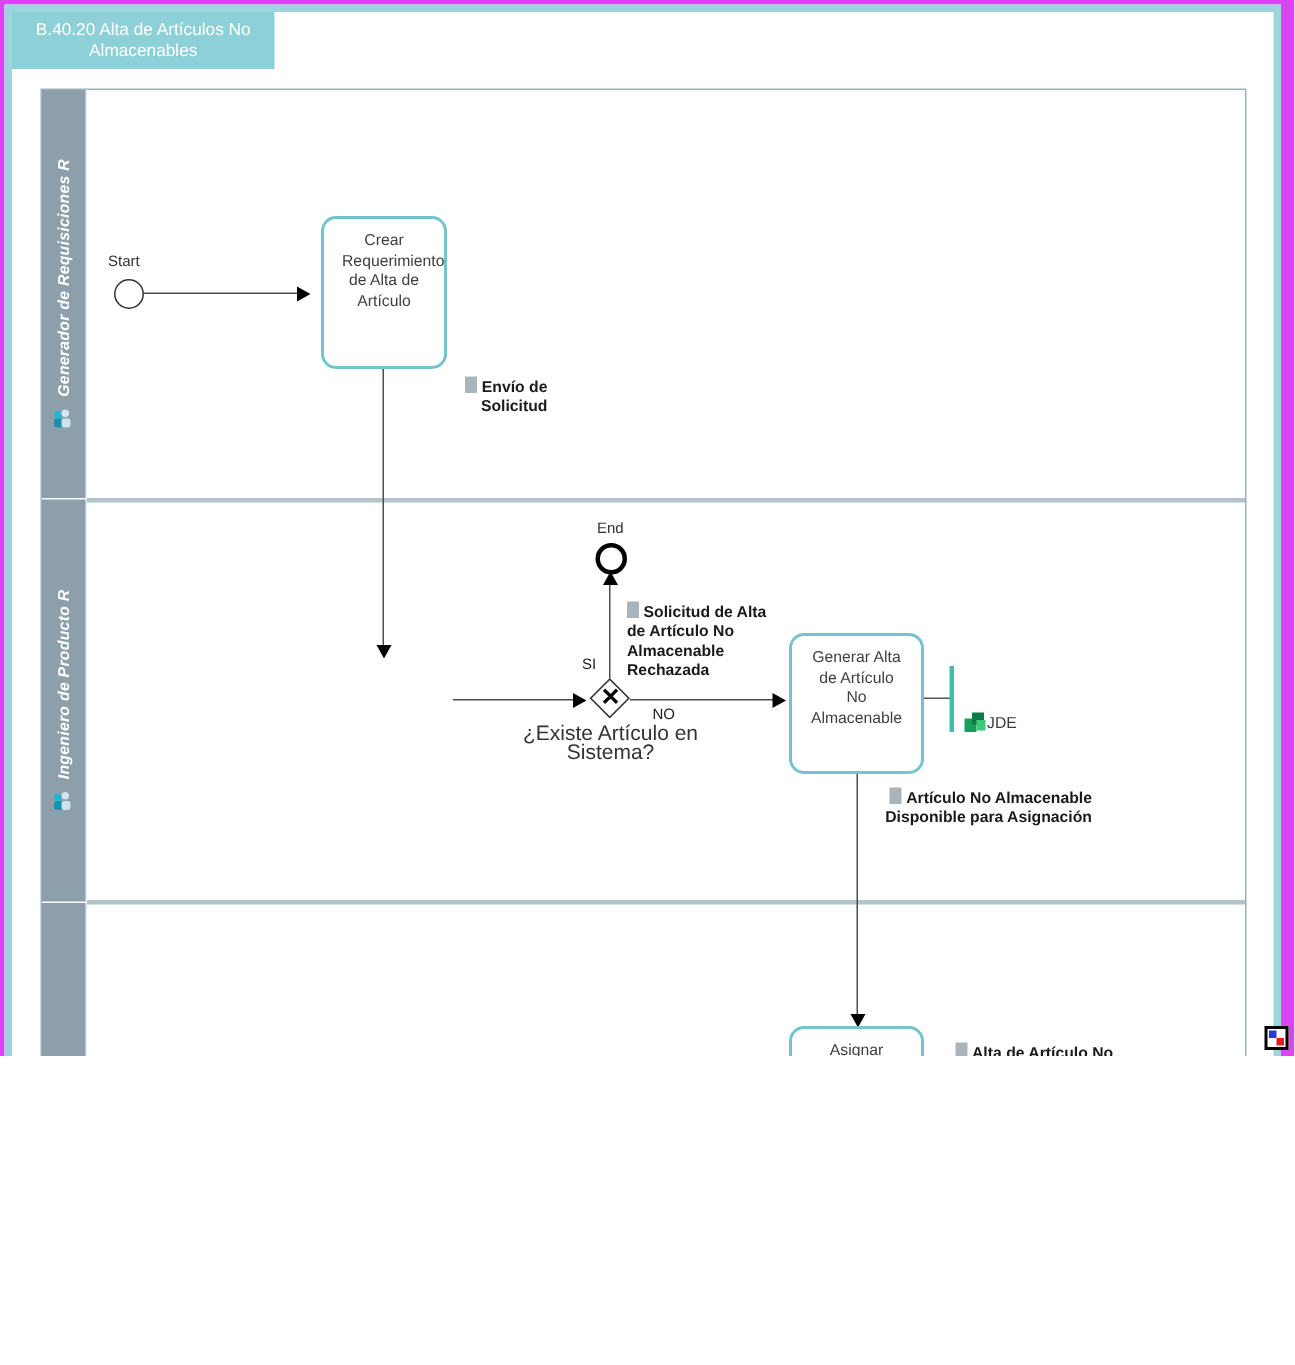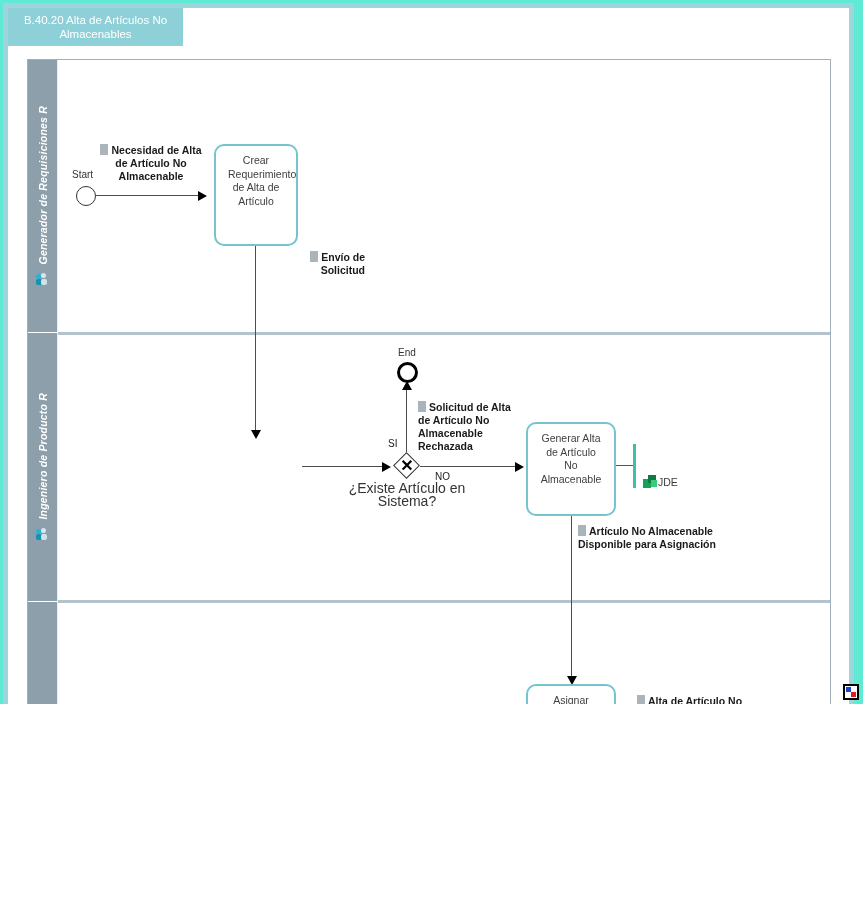--- a/index.html
+++ b/index.html
@@ -5,21 +5,21 @@
   html, body {
     margin: 0;
     padding: 0;
     background: #ffffff;
     font-family: "Liberation Sans", sans-serif;
   }
   #canvas {
     position: relative;
     width: 863px;
     height: 704px;
-    background: #5eead4;
+    background: #d946ef;
     overflow: hidden;
   }
   
   #outer-frame {
     position: absolute;
     left: 3px; top: 3px;
     width: 851px; height: 898px;
     border: 5px solid #9ed5dd;
     box-sizing: border-box;
     background: #ffffff;
@@ -276,21 +276,20 @@
         </div>
     </div>
 
     <div class="lane-divider thick" style="top:272px;"></div>
     <div class="lane-divider thick" style="top:540px;"></div>
   </div>
 
   <div class="event-label" style="left:72px; top:169px;">Start</div>
   <div class="event start" style="left:76px; top:186px;"></div>
 
-  <div class="annotation" style="left:96px; top:144px; width:110px;"><span class="sq"></span><span>Necesidad de Alta de Artículo No Almacenable</span></div>
 
   <div class="conn h" style="left:96px; top:195px; width:106px;"></div>
   <div class="arrow right" style="left:198px; top:191px;"></div>
 
   <div class="task" style="left:214px; top:144px; width:84px; height:102px;">
     <span>Crear Requerimiento de Alta de Artículo</span>
   </div>
 
   <div class="conn v" style="left:255px; top:246px; height:190px;"></div>
   <div class="arrow down" style="left:251px; top:430px;"></div>
@@ -330,21 +329,21 @@
         <span class="p1"></span>
         <span class="p2"></span>
         <span class="p3"></span>
       </div>
     <div class="txt">JDE</div>
   </div>
 
   <div class="conn v" style="left:571px; top:516px; height:166px;"></div>
   <div class="arrow down" style="left:567px; top:676px;"></div>
 
-  <div class="annotation" style="left:578px; top:525px; width:150px; text-align:left;"><span class="sq"></span><span>Artículo No Almacenable Disponible para Asignación</span></div>
+  <div class="annotation" style="left:578px; top:525px; width:150px; text-align:right;"><span class="sq"></span><span>Artículo No Almacenable Disponible para Asignación</span></div>
 
   <div class="task" style="left:526px; top:684px; width:90px; height:106px;">
     <span>Asignar Códigos de Categoría, Atributos y Clasificación Contable</span>
   </div>
 
   <div class="jde-link" style="left:528px; top:789px; width:16px; height:1.4px; transform:rotate(47deg); transform-origin:left center;"></div>
   <div class="jde" style="left:525px; top:793px;">
     <div class="bar"></div>
     <div class="ico">
         <span class="p1"></span>

